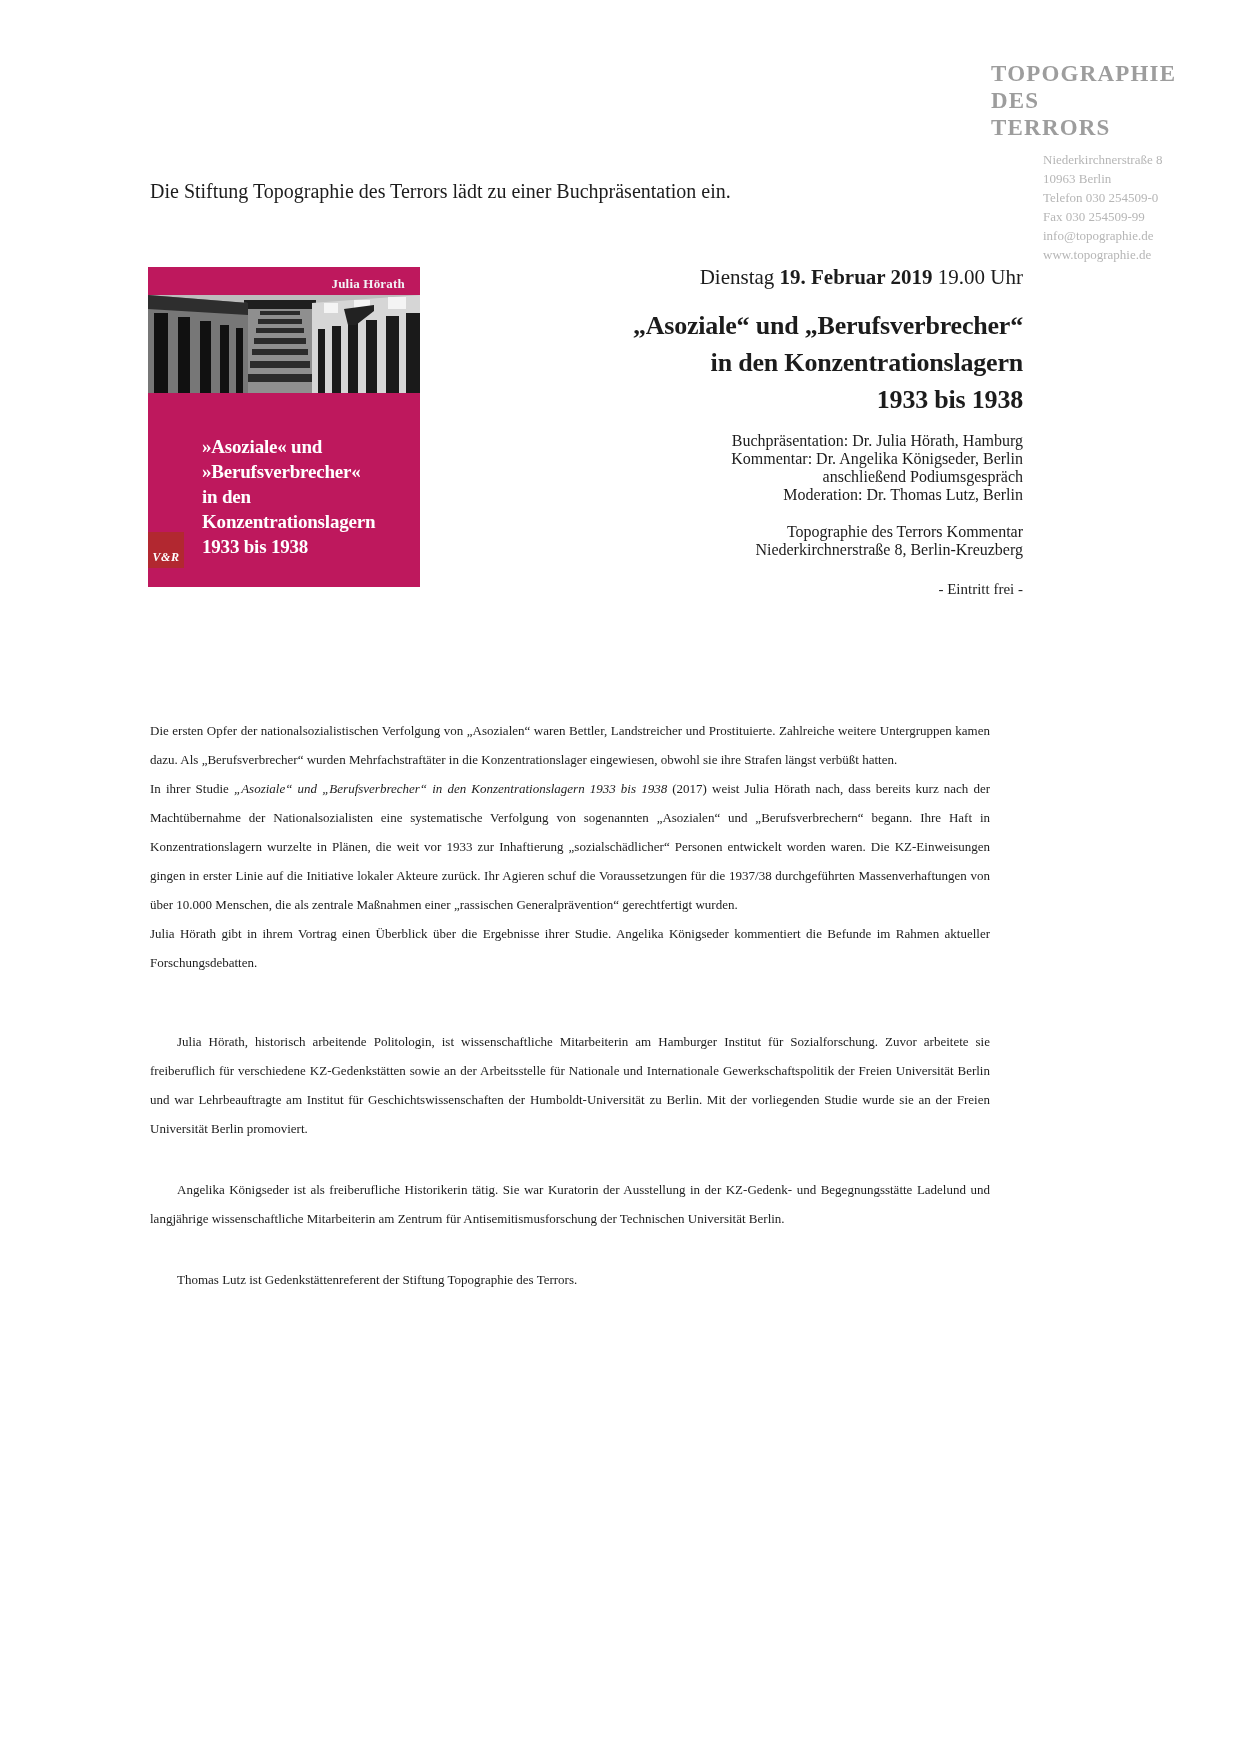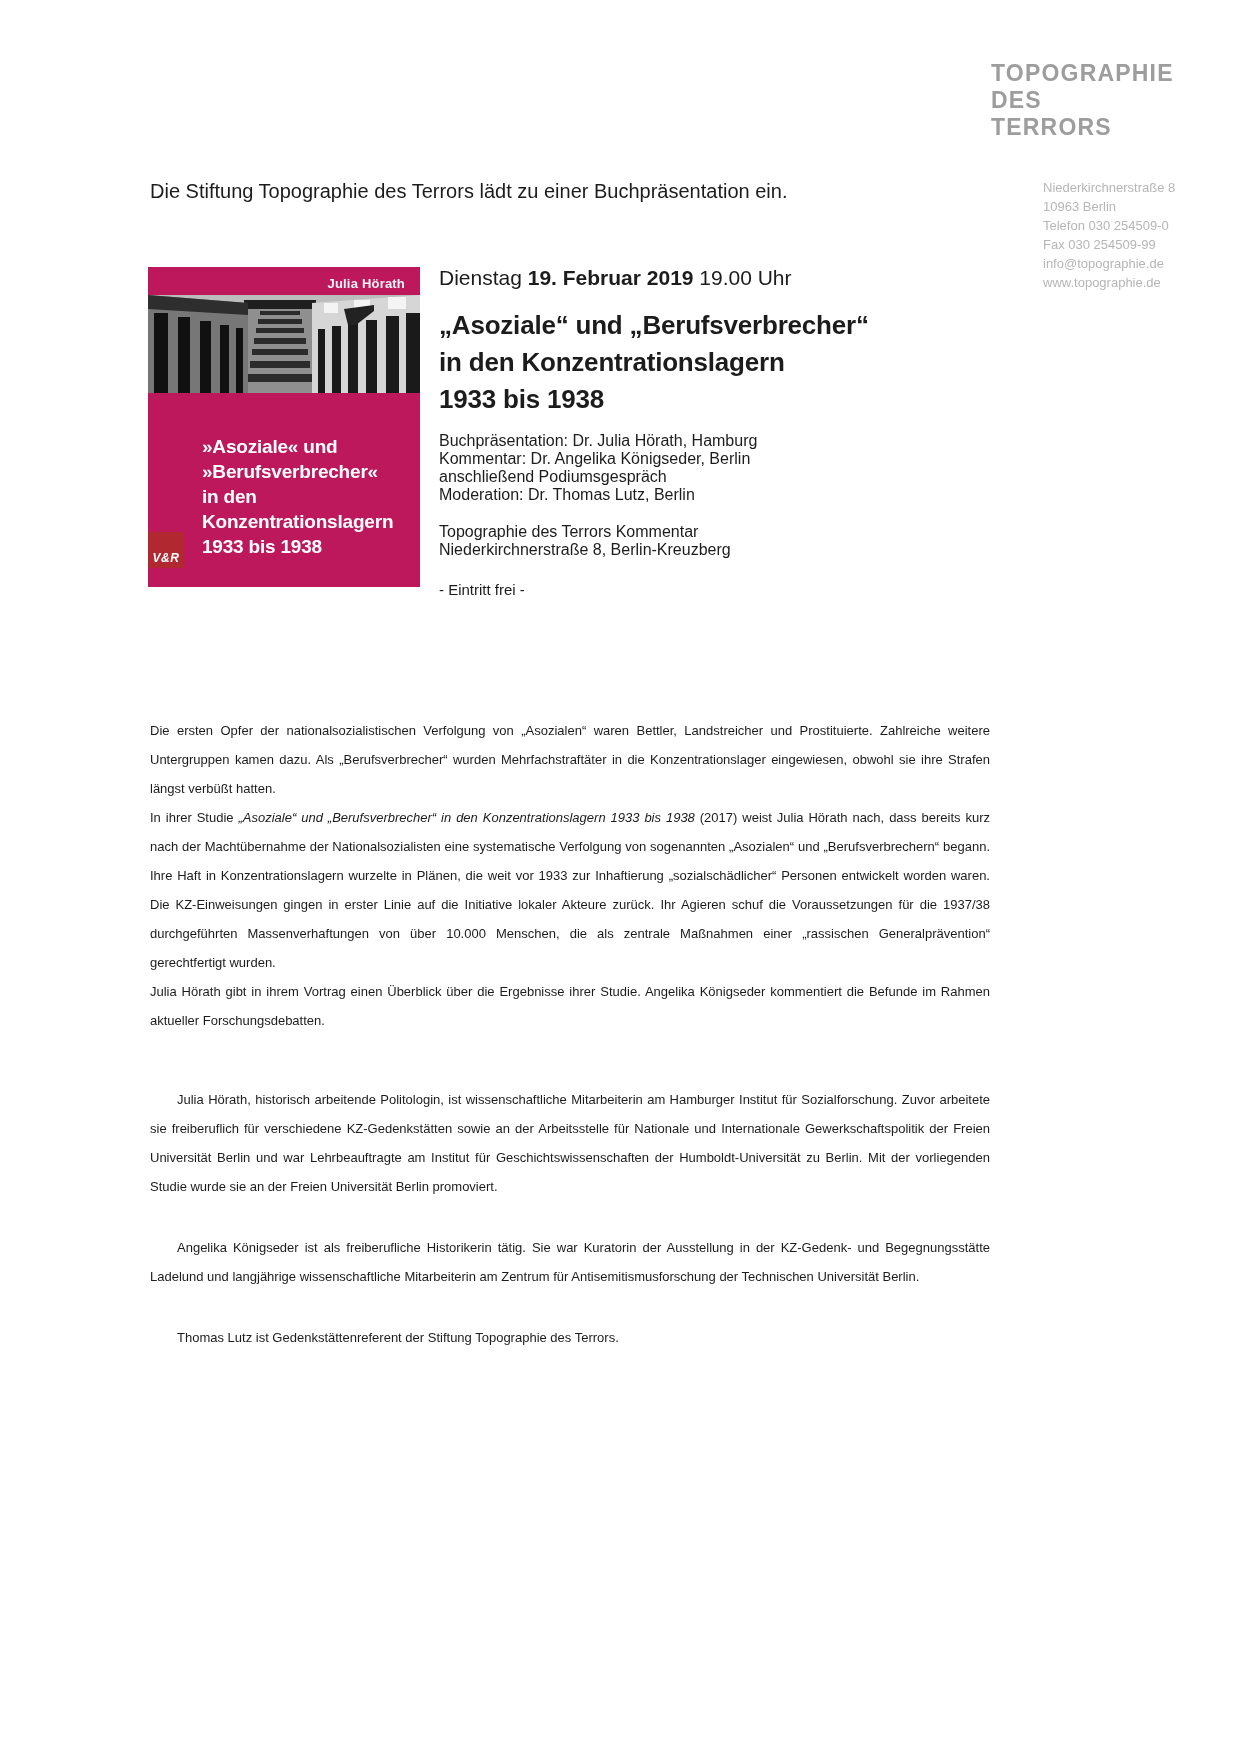--- a/index.html
+++ b/index.html
@@ -1,29 +1,29 @@
 <!DOCTYPE html>
 <html lang="de"><head>
 <meta charset="utf-8">
 <style>
   html,body { margin:0; padding:0; background:#ffffff; }
   .page {
     position:relative; width:1240px; height:1754px; background:#ffffff;
-    font-family:Liberation Sans, sans-serif; color:#1c1c1c; overflow:hidden;
+    font-family:Liberation Serif, serif; color:#1c1c1c; overflow:hidden;
   }
 
   
   .logo {
     position:absolute; left:991px; top:60px;
     font-weight:bold; font-size:23px; line-height:27px;
     letter-spacing:1.2px; color:#9d9d9d;
   }
   .contact {
     position:absolute; left:1043px; top:150px;
-    font-size:13px; line-height:19px; color:#b6b6b6;margin-top:28px;
+    font-size:13px; line-height:19px; color:#b6b6b6;
   }
 
   
   .intro {
     position:absolute; left:150px; top:177px; margin:0;
     font-size:20px; line-height:28px; color:#1c1c1c;
   }
 
   
   .cover {
@@ -41,21 +41,21 @@
   }
   .vr-logo {
     position:absolute; left:0; bottom:19px; width:36px; height:36px;
     background:#b22830; color:#ffffff;
     display:flex; align-items:flex-end; justify-content:center;
     font-size:12px; font-weight:bold; font-style:italic;
     padding-bottom:3px; box-sizing:border-box; letter-spacing:0.5px;
   }
 
   
-  .event-col { position:absolute; left:439px; top:263px; width:565px; }
+  .event-col { position:absolute; left:458px; top:263px; width:565px;text-align:right; }
   .event-date { margin:0; font-size:21px; line-height:29px; }
   .event-date .bold { font-weight:bold; }
   .event-title { margin:15px 0 0; font-size:26px; line-height:37px; font-weight:bold; letter-spacing:-0.2px; }
   .event-details { margin:14px 0 0; font-size:20.5px; line-height:29px; }
   .event-venue { margin:19px 0 0; font-size:20.5px; line-height:29px; }
   .event-admission { margin:14px 0 8px; font-size:15px; line-height:29px; }
 
   
   .body-text {
     position:absolute; left:150px; top:716px; width:840px;

